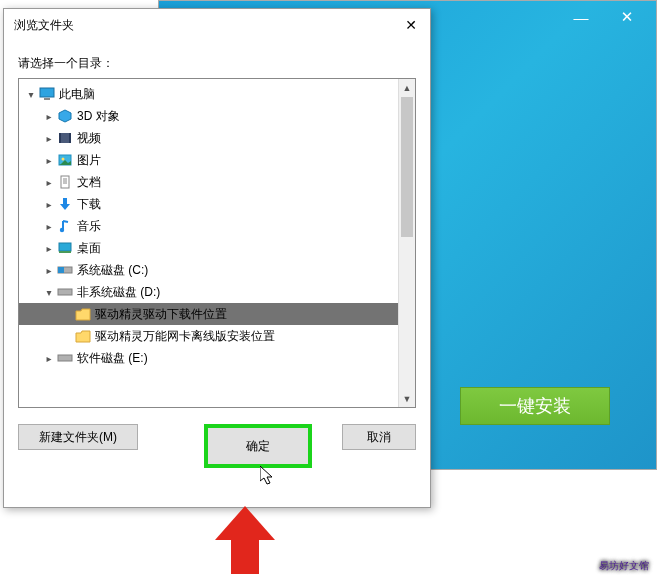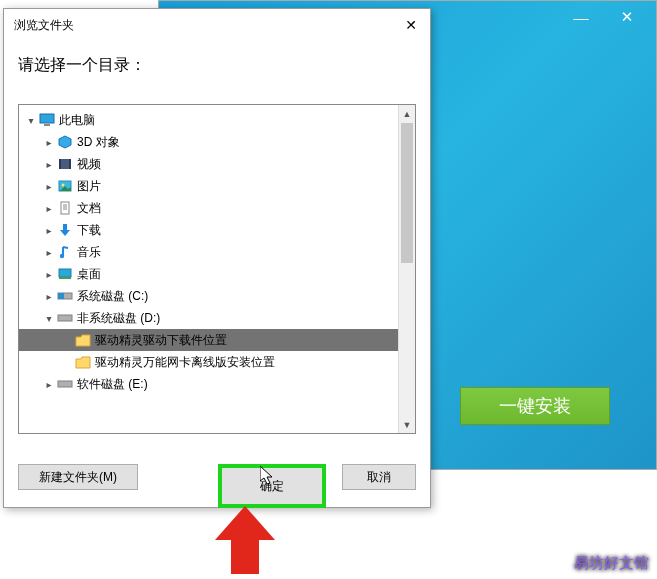--- a/index.html
+++ b/index.html
@@ -6,41 +6,41 @@
 body{background:#fff;width:657px;height:579px;position:relative;overflow:hidden}
 .bgwin{position:absolute;left:158px;top:0;width:499px;height:470px;background:linear-gradient(135deg,#1a9fd8 0%,#27b4e0 45%,#1e94c9 100%);border:1px solid #aaa}
 .bgwin-ctrl{position:absolute;top:4px;right:6px;display:flex;gap:0}
 .bgwin-ctrl span{width:46px;height:24px;display:flex;align-items:center;justify-content:center;color:#fff;font-size:15px}
 .install-btn{position:absolute;right:46px;bottom:44px;width:150px;height:38px;background:linear-gradient(#7fc940,#6db82f);color:#fff;font-size:18px;display:flex;align-items:center;justify-content:center;border:1px solid #5da026}
 .bgwin-text{position:absolute;bottom:58px;left:252px;color:#cfe9f3;font-size:12px}
 .dialog{position:absolute;left:3px;top:8px;width:428px;height:500px;background:#fff;border:1px solid #999;box-shadow:2px 2px 8px rgba(0,0,0,.3)}
 .dlg-title{display:flex;align-items:center;justify-content:space-between;padding:6px 6px 6px 10px;font-size:12px}
 .dlg-close{width:26px;height:20px;display:flex;align-items:center;justify-content:center;border:1px solid transparent;font-size:14px}
 .dlg-body{padding:8px 14px 12px}
-.dlg-prompt{font-size:16px;margin:6px 0 28px}
+.dlg-prompt{font-size:12px;margin:6px 0 6px}
 .tree-wrap{border:1px solid #888;height:330px;position:relative;background:#fff}
 .tree{position:absolute;inset:0 17px 0 0;overflow:hidden;padding:4px 0;font-size:12px}
 .scrollbar{position:absolute;right:0;top:0;bottom:0;width:17px;background:#f0f0f0;border-left:1px solid #ddd}
 .sb-btn{height:17px;background:#f0f0f0;display:flex;align-items:center;justify-content:center;font-size:9px;color:#555}
 .sb-thumb{position:absolute;left:2px;right:2px;top:18px;height:140px;background:#c7c7c7}
 .node{display:flex;align-items:center;height:22px;white-space:nowrap}
 .node .arrow{width:12px;display:inline-flex;justify-content:center;color:#555;font-size:10px}
 .node .arrow.blank{color:transparent}
 .node .ico{width:18px;height:16px;display:inline-flex;align-items:center;justify-content:center;margin:0 3px 0 1px}
 .node.sel{background:#737373}
 .ind{display:inline-block}
 .i0{width:6px}.i1{width:24px}.i2{width:42px}
-.dlg-btns{display:flex;gap:16px;margin-top:30px;justify-content:flex-start}
+.dlg-btns{display:flex;gap:30px;margin-top:16px;justify-content:flex-start}
 .btn{height:26px;background:#e1e1e1;border:1px solid #adadad;font-size:12px;display:flex;align-items:center;justify-content:center;min-width:96px}
 .btn.ok{border:4px solid #1bd41b;min-width:108px;height:44px;position:relative}
 .cursor{position:absolute;left:260px;top:466px;font-size:16px;pointer-events:none}
 .arrow-up{position:absolute;left:215px;top:506px;width:60px;height:68px}
 .arrow-up::before{content:"";position:absolute;left:0;top:0;border-left:30px solid transparent;border-right:30px solid transparent;border-bottom:34px solid #e1261c}
 .arrow-up::after{content:"";position:absolute;left:16px;top:33px;width:28px;height:35px;background:#e1261c}
-.watermark{position:absolute;right:8px;bottom:6px;color:#8b5cf6;font-size:15px;text-shadow:0 0 4px #000,0 0 4px #000}
+.watermark{position:absolute;right:8px;bottom:6px;color:#4c1d95;font-size:10px;text-shadow:0 0 4px #000,0 0 4px #000}
 svg{display:block}
 </style>
 </head>
 <body>
 
 <div class="bgwin">
   <div class="bgwin-ctrl">
     <span>—</span>
     <span>✕</span>
   </div>

